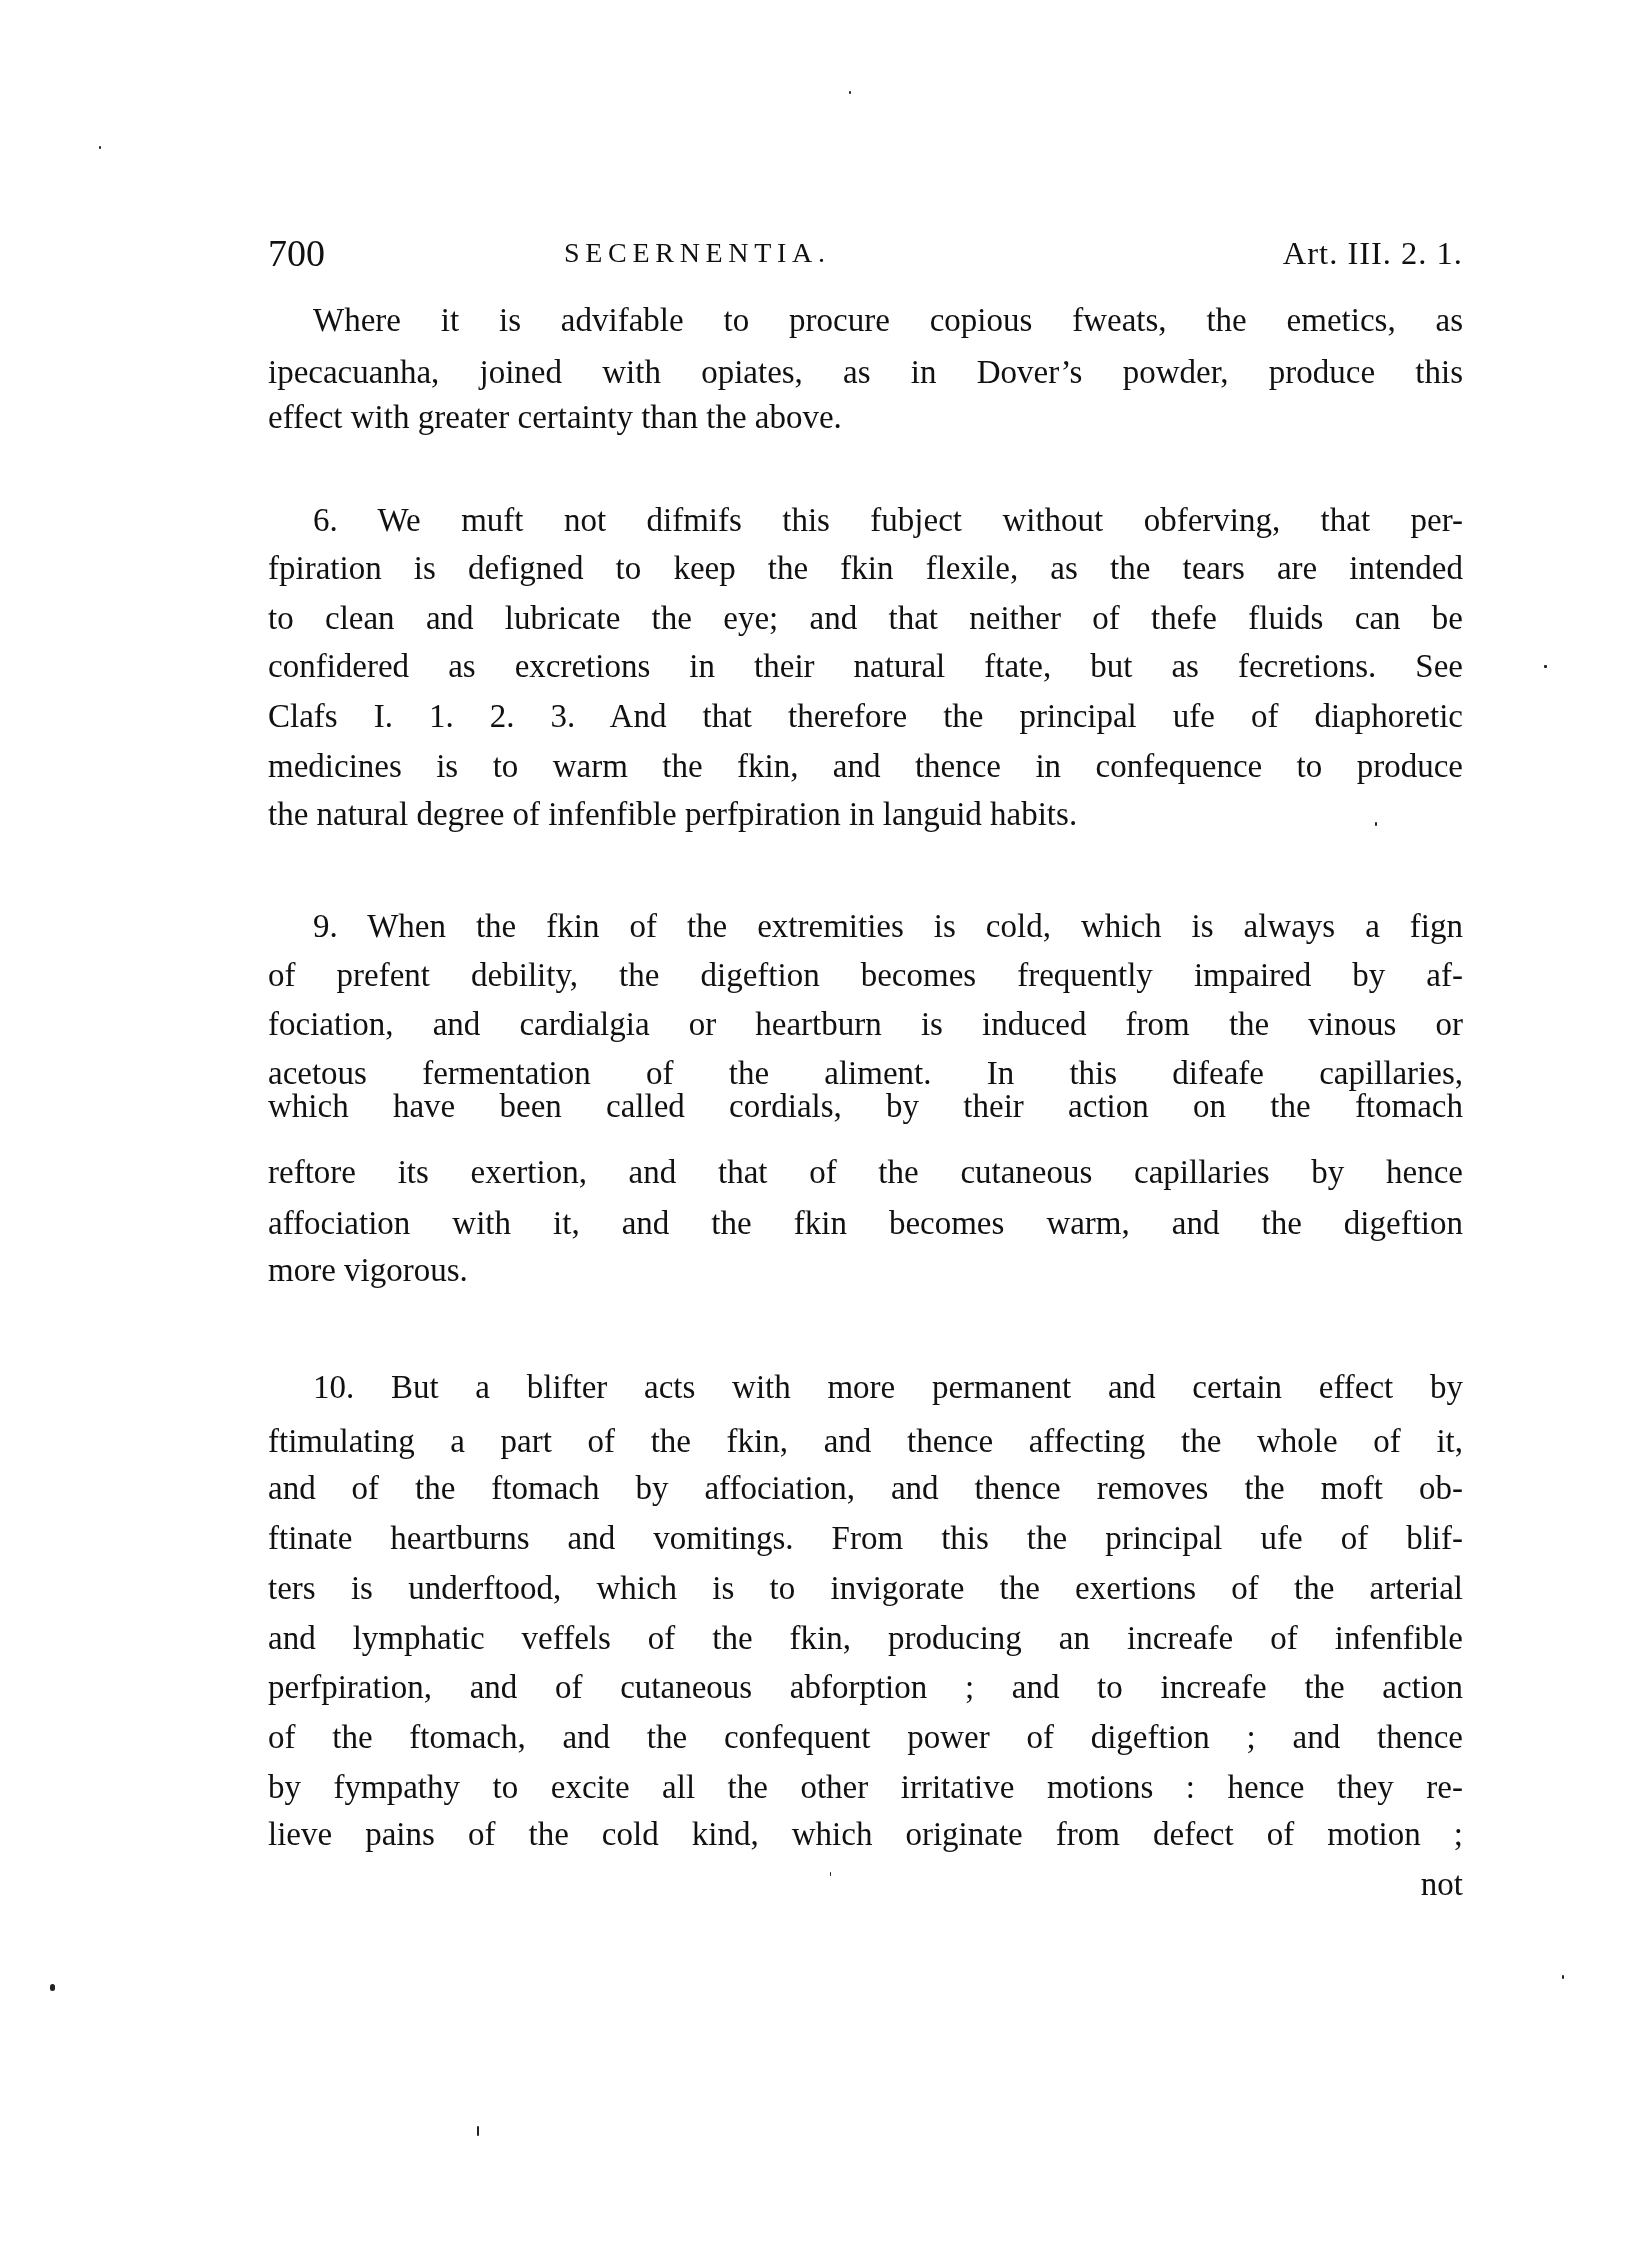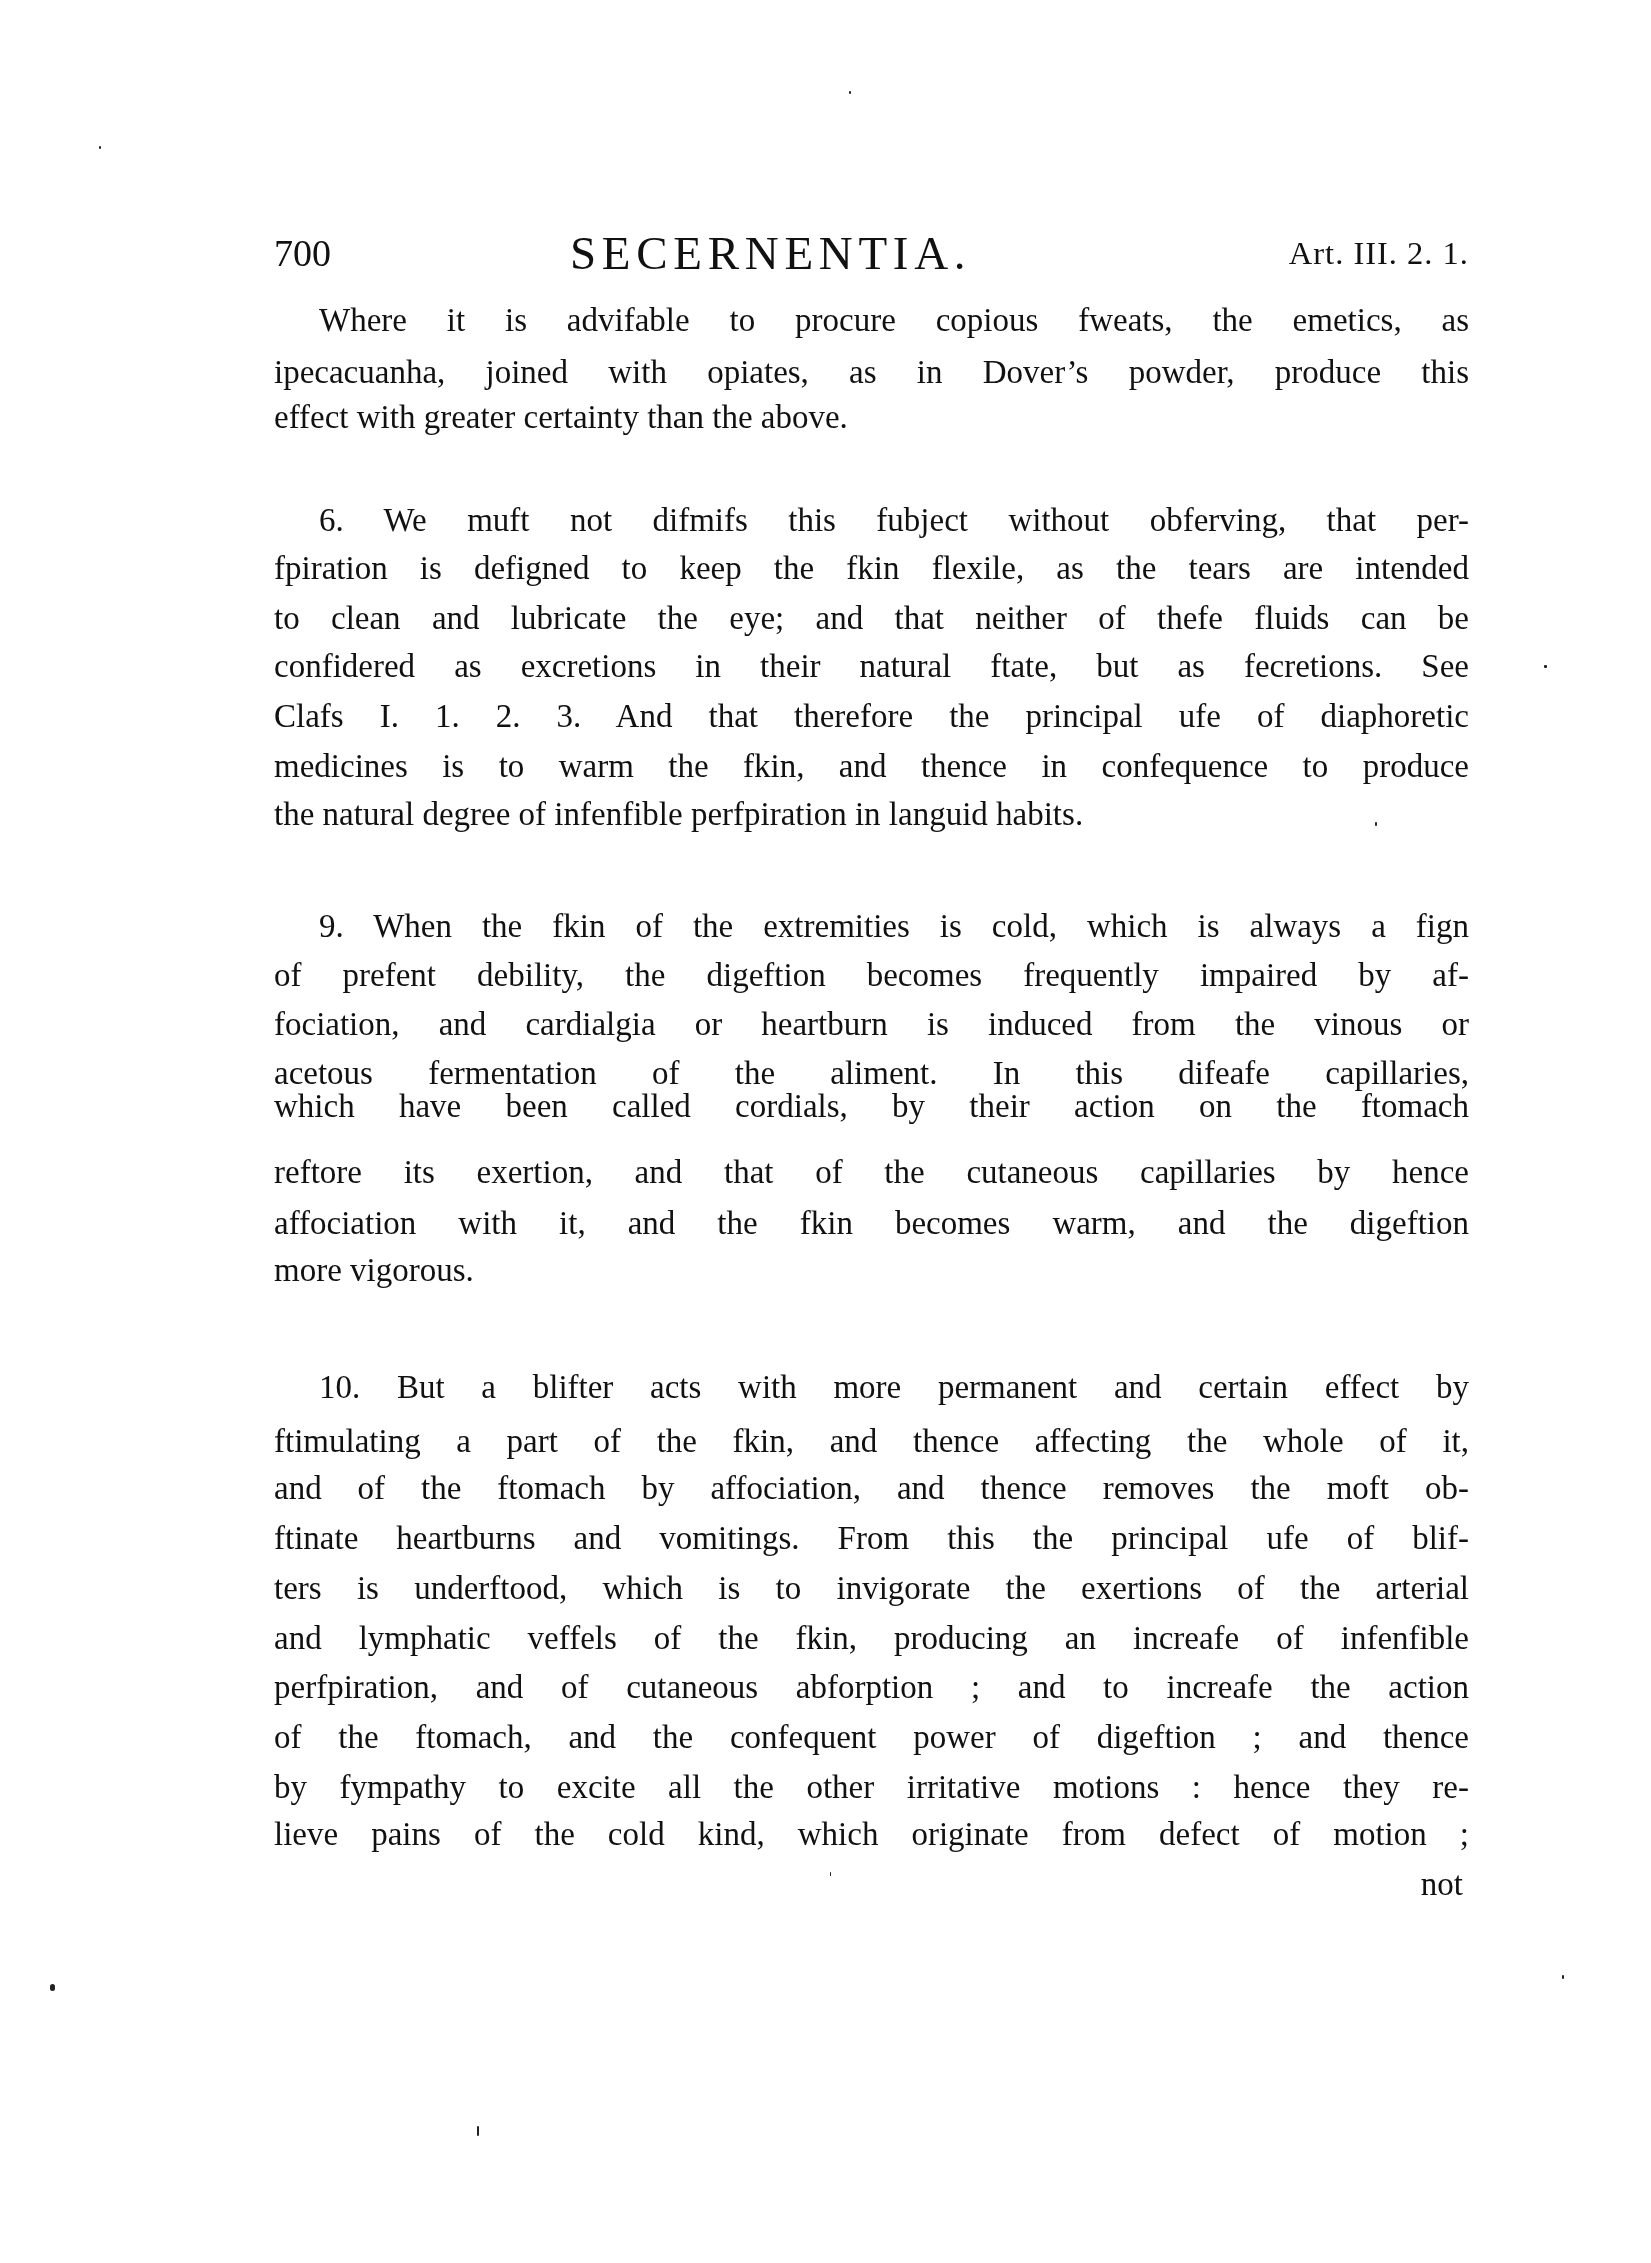--- a/index.html
+++ b/index.html
@@ -1,22 +1,22 @@
 <!DOCTYPE html>
 <html><head>
   <meta charset="utf-8">
   <style>
     html, body { margin: 0; padding: 0; background: #ffffff; }
     body { width: 1652px; height: 2264px; position: relative; overflow: hidden; }
     .page { position: absolute; left: 0; top: 0; width: 1652px; height: 2264px; background: #ffffff; }
-    .txt { font-family: "Liberation Serif", "DejaVu Serif", serif; color: #111111; margin-left: 6px; }
+    .txt { font-family: "Liberation Serif", "DejaVu Serif", serif; color: #111111; }
     .hdr { position: absolute; left: 268px; width: 1195px; top: 226px; height: 54px; }
     .hdr span { position: absolute; top: 0; line-height: 54px; }
     .pgnum { left: 0; font-size: 38px; }
-    .runhead { left: 296px; font-size: 47px; letter-spacing: 5.7px; text-align: right; }
+    .runhead { left: 296px; font-size: 28px; letter-spacing: 5.7px; text-align: right; }
     .artref { right: 0; font-size: 32.5px; letter-spacing: 1px; }
     .line {
       position: absolute; left: 268px; width: 1195px; height: 48px;
       font-size: 33px; line-height: 48px; white-space: nowrap;
       text-align: justify; text-align-last: justify;
     }
     .line.indent { left: 313px; width: 1150px; }
     .line.last { text-align-last: left; }
     .catch { position: absolute; right: 189px; font-size: 33px; line-height: 48px; height: 48px; }
     .speck { position: absolute; background: #222; border-radius: 1px; }

